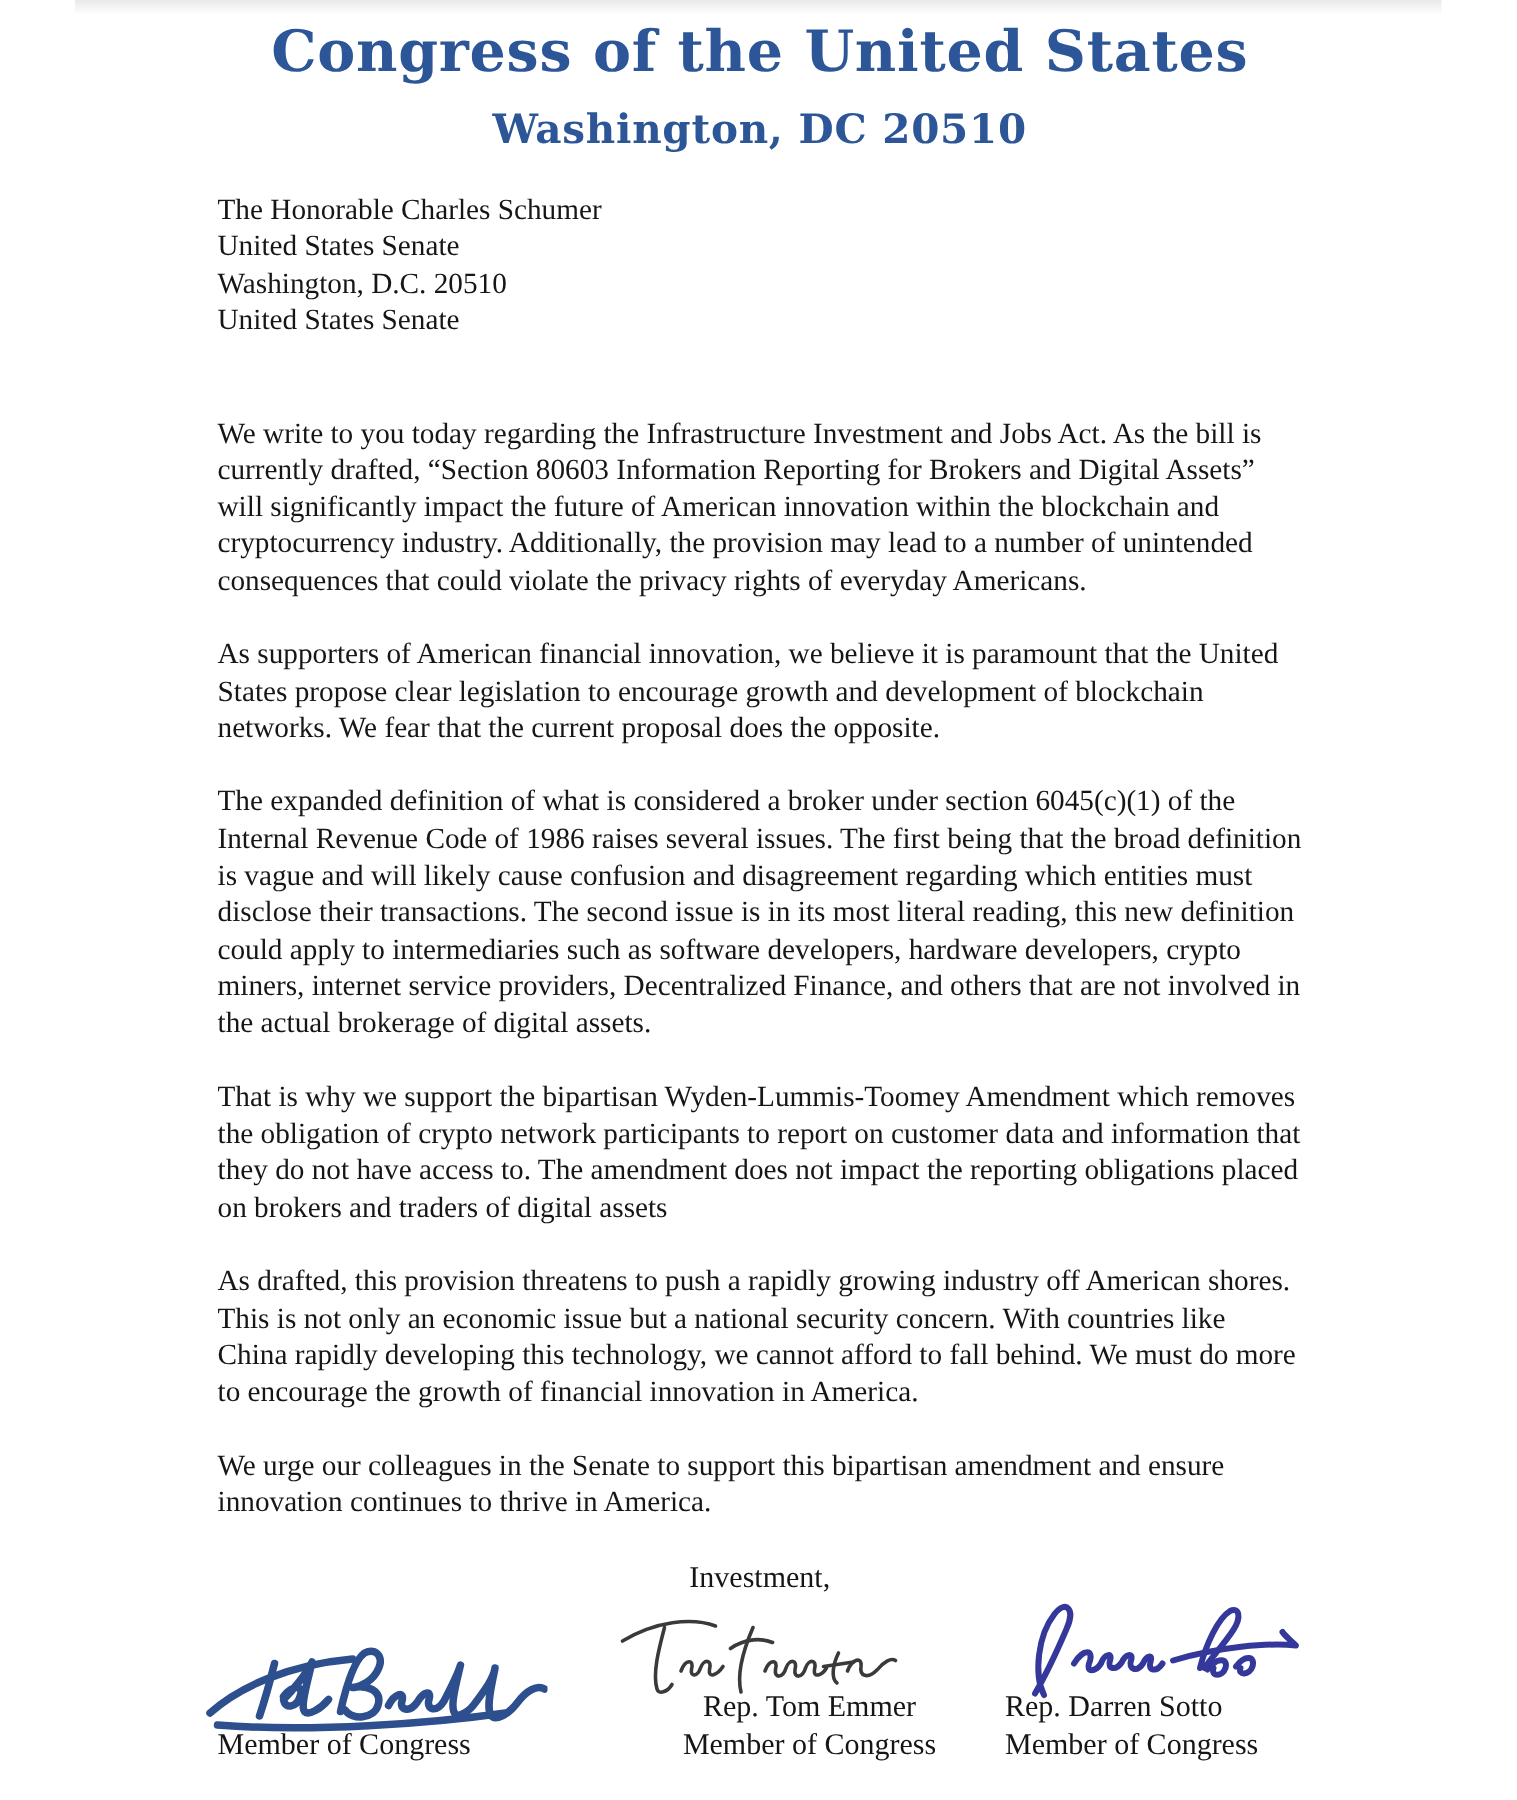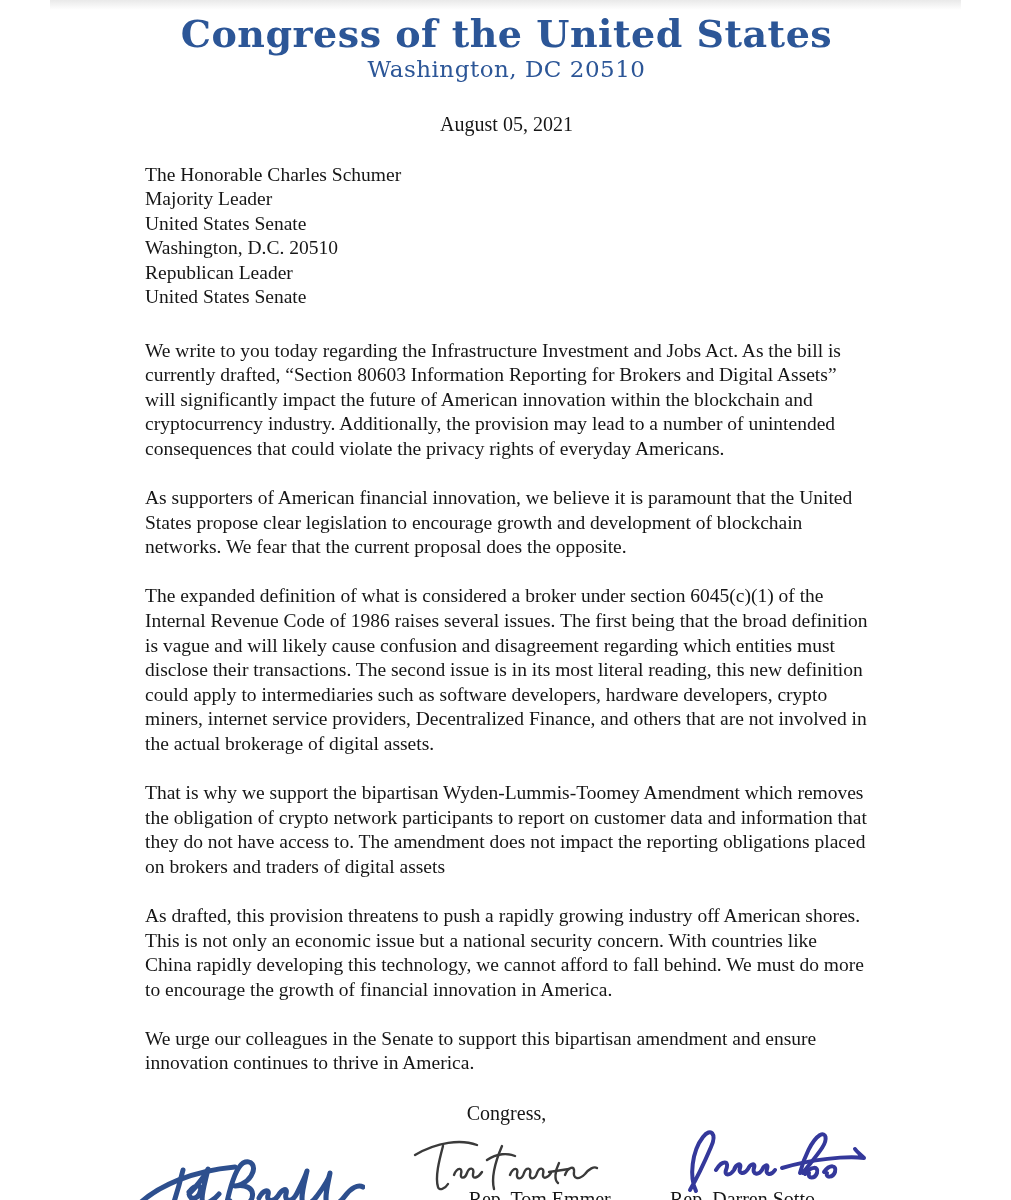--- a/index.html
+++ b/index.html
@@ -26,44 +26,44 @@
   .lh-title {
     font-family: "DejaVu Serif", serif;
     font-weight: bold;
     font-size: 38px;
     line-height: 1.15;
     color: #2c5697;
     letter-spacing: 0.5px;
   }
   .lh-sub {
     font-family: "DejaVu Serif", serif;
-    font-weight: normal;
-    font-size: 23px;
-    margin-top: 0;
+    font-weight: bold;
+    font-size: 27px;
+    margin-top: 15px;
     color: #2c5697;
     letter-spacing: 0.5px;
   }
   .date-line {
     text-align: center;
     font-size: 20px;
     margin-top: 31px;
   }
   
   .recipients {
     display: flex;
     margin-top: 27px;
     font-size: 19.5px;
     line-height: 24.5px;
     flex-direction: column;
   }
   .recipient-left { width: 538px; }
   .recipient-right { flex: 1; }
   
   .body-text {
-    margin-top: 29px;
+    margin-top: 51px;
     font-size: 19.5px;
     line-height: 24.6px;
   }
   .body-text p {
     margin: 0 0 24.5px 0;
     text-align: left;
   }
   .closing {
     text-align: center;
     font-size: 20px;
@@ -89,45 +89,42 @@
 </head>
 <body>
 
 <div class="page">
 
   <div class="letterhead">
     <div class="lh-title">Congress of the United States</div>
     <div class="lh-sub">Washington, DC 20510</div>
   </div>
 
-  <div class="date-line">August 05, 2021</div>
 
   <div class="recipients">
     <div class="recipient-left">
       <div>The Honorable Charles Schumer</div>
-      <div>Majority Leader</div>
       <div>United States Senate</div>
       <div>Washington, D.C. 20510</div>
     </div>
     <div class="recipient-right">
-      <div>Republican Leader</div>
       <div>United States Senate</div>
     </div>
   </div>
 
   <div class="body-text">
     <p>We write to you today regarding the Infrastructure Investment and Jobs Act. As the bill is currently drafted, “Section 80603 Information Reporting for Brokers and Digital Assets” will significantly impact the future of American innovation within the blockchain and cryptocurrency industry. Additionally, the provision may lead to a number of unintended consequences that could violate the privacy rights of everyday Americans.</p>
     <p>As supporters of American financial innovation, we believe it is paramount that the United States propose clear legislation to encourage growth and development of blockchain networks. We fear that the current proposal does the opposite.</p>
     <p>The expanded definition of what is considered a broker under section 6045(c)(1) of the Internal Revenue Code of 1986 raises several issues. The first being that the broad definition is vague and will likely cause confusion and disagreement regarding which entities must disclose their transactions. The second issue is in its most literal reading, this new definition could apply to intermediaries such as software developers, hardware developers, crypto miners, internet service providers, Decentralized Finance, and others that are not involved in the actual brokerage of digital assets.</p>
     <p>That is why we support the bipartisan Wyden-Lummis-Toomey Amendment which removes the obligation of crypto network participants to report on customer data and information that they do not have access to. The amendment does not impact the reporting obligations placed on brokers and traders of digital assets</p>
     <p>As drafted, this provision threatens to push a rapidly growing industry off American shores. This is not only an economic issue but a national security concern. With countries like China rapidly developing this technology, we cannot afford to fall behind. We must do more to encourage the growth of financial innovation in America.</p>
     <p>We urge our colleagues in the Senate to support this bipartisan amendment and ensure innovation continues to thrive in America.</p>
   </div>
 
-  <div class="closing">Congress,</div>
+  <div class="closing">Investment,</div>
 
   <div class="signature-row">
 
     <div class="sig-col sig-col-1">
       <svg class="sig-img" width="228" height="64" viewBox="0 0 228 64">
         <g fill="none" stroke-linecap="round" stroke-linejoin="round" stroke-width="5" stroke="#2d4f8e">
           <path d="M3,47 C22,30 54,15 98,11"></path>
           <path d="M46,14 C43,26 39,40 36,49"></path>
           <path d="M52,36 C58,28 66,28 63,36 C61,43 53,45 52,38 C58,32 68,20 71,13 C68,27 63,42 66,46 C69,49 77,44 82,38"></path>
           <path d="M90,46 C94,28 99,12 106,7 C114,3 120,10 114,20 C109,28 100,30 98,30 C108,28 118,32 115,42 C112,51 98,52 93,45"></path>

